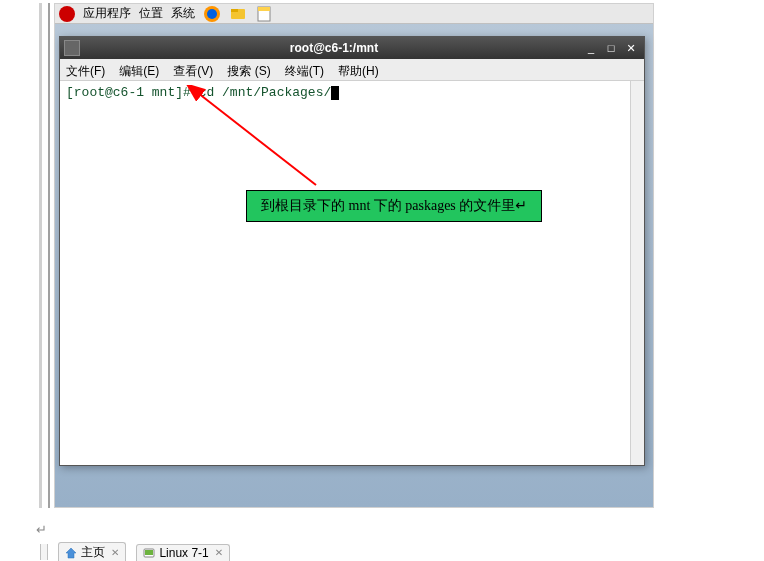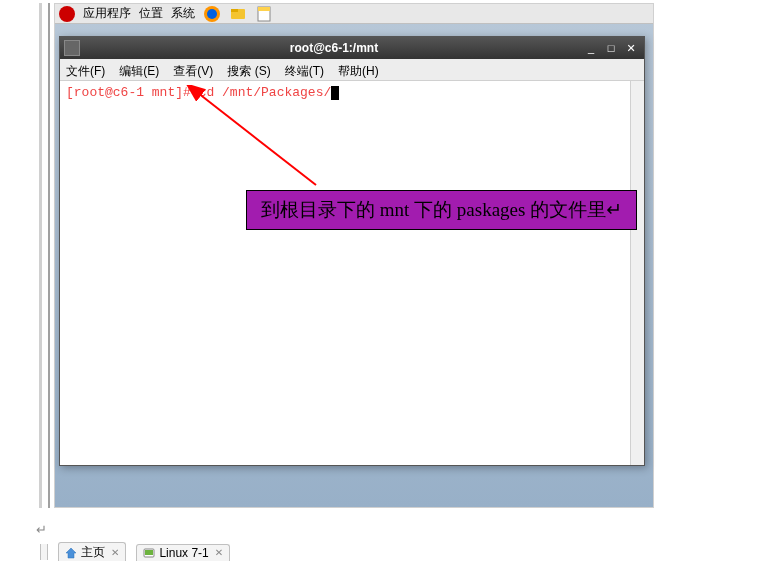--- a/index.html
+++ b/index.html
@@ -102,21 +102,21 @@
       border-bottom: 1px solid #d0d0d0;
       display: flex;
       align-items: flex-end;
       padding: 0 6px;
       gap: 14px;
       font-size: 12px;
     }
     .menu-item { cursor: pointer; }
     .terminal-body {
       background: #ffffff;
-      color: #ef4444;
+      color: #14532d;
       font-family: "Courier New", monospace;
       font-size: 13px;
       padding: 4px 6px;
       height: calc(100% - 44px);
       position: relative;
       white-space: pre;
     }
     .terminal-cursor {
       display: inline-block;
       width: 8px;
@@ -138,22 +138,22 @@
       left: 186px;
       top: 85px;
       pointer-events: none;
     }
     .annotation-box {
       position: absolute;
       left: 246px;
       top: 190px;
       border: 1px solid #000;
       padding: 6px 14px;
-      font-size: 19px;
-      background: #a21caf;
+      font-size: 14px;
+      background: #22c55e;
       font-family: "SimSun", serif;
     }
     .return-mark {
       position: absolute;
       left: 36px;
       top: 522px;
       font-size: 13px;
       color: #888;
     }
     .bottom-tabs {

